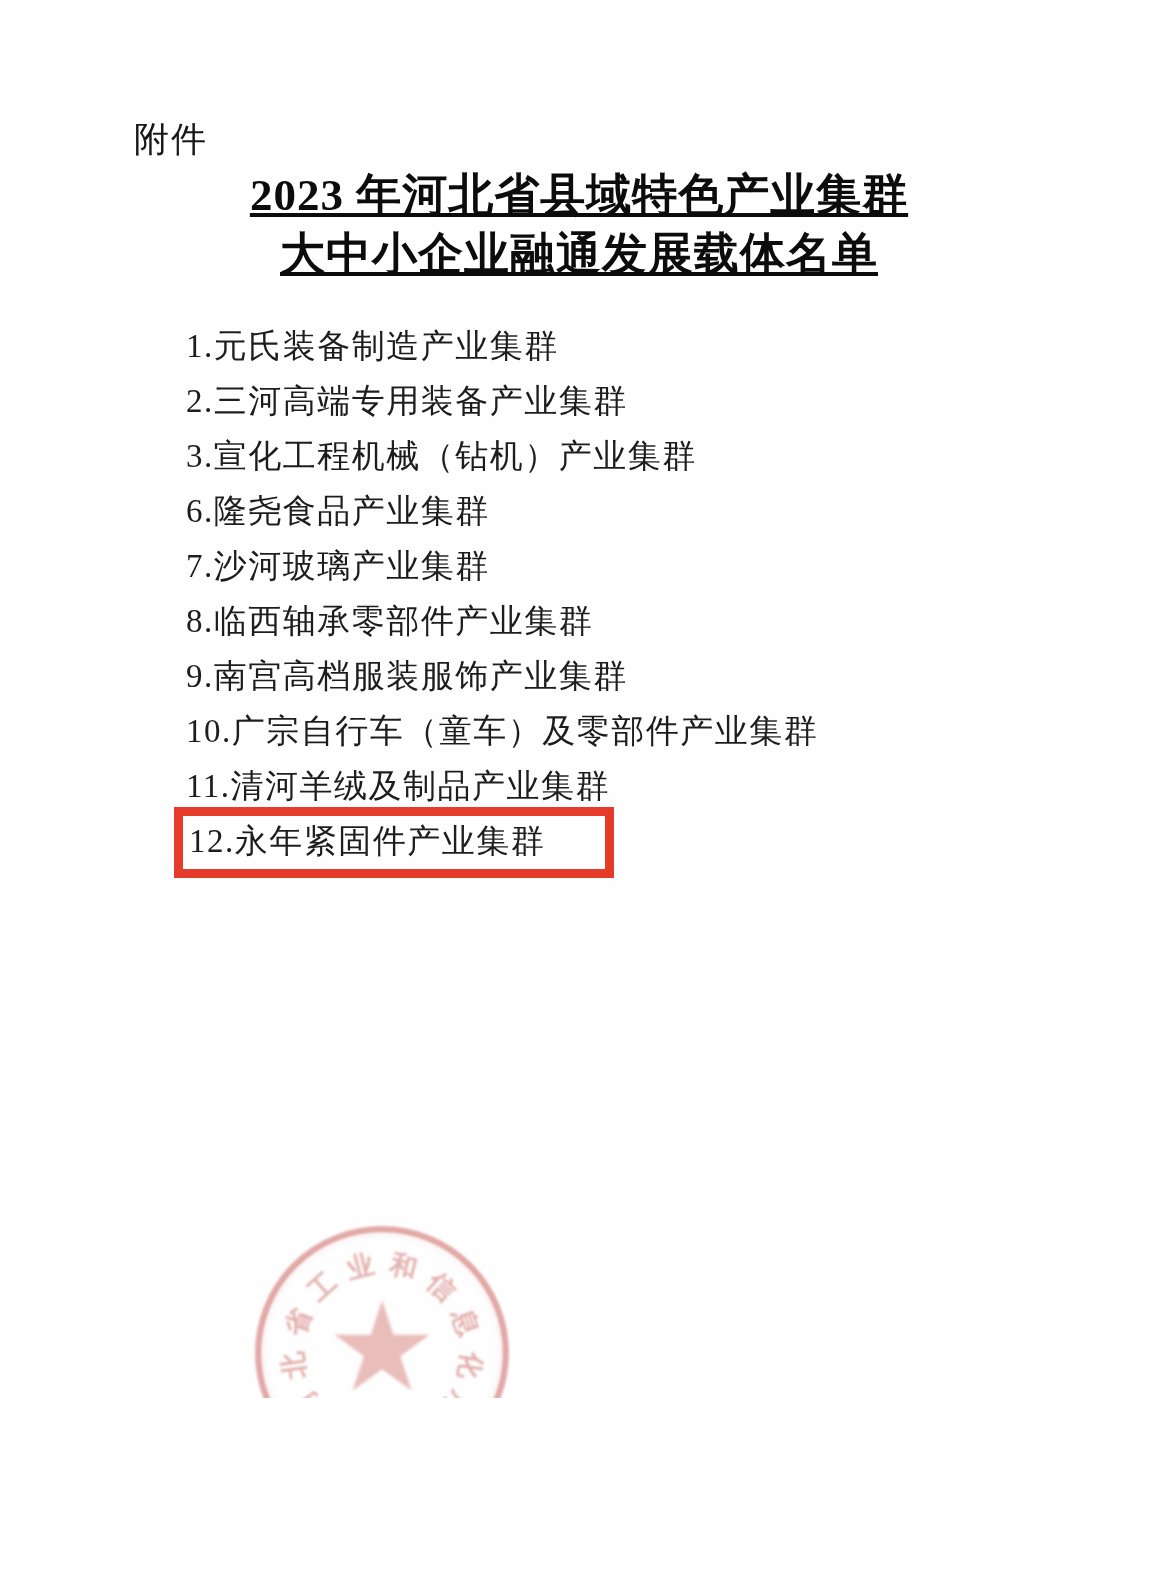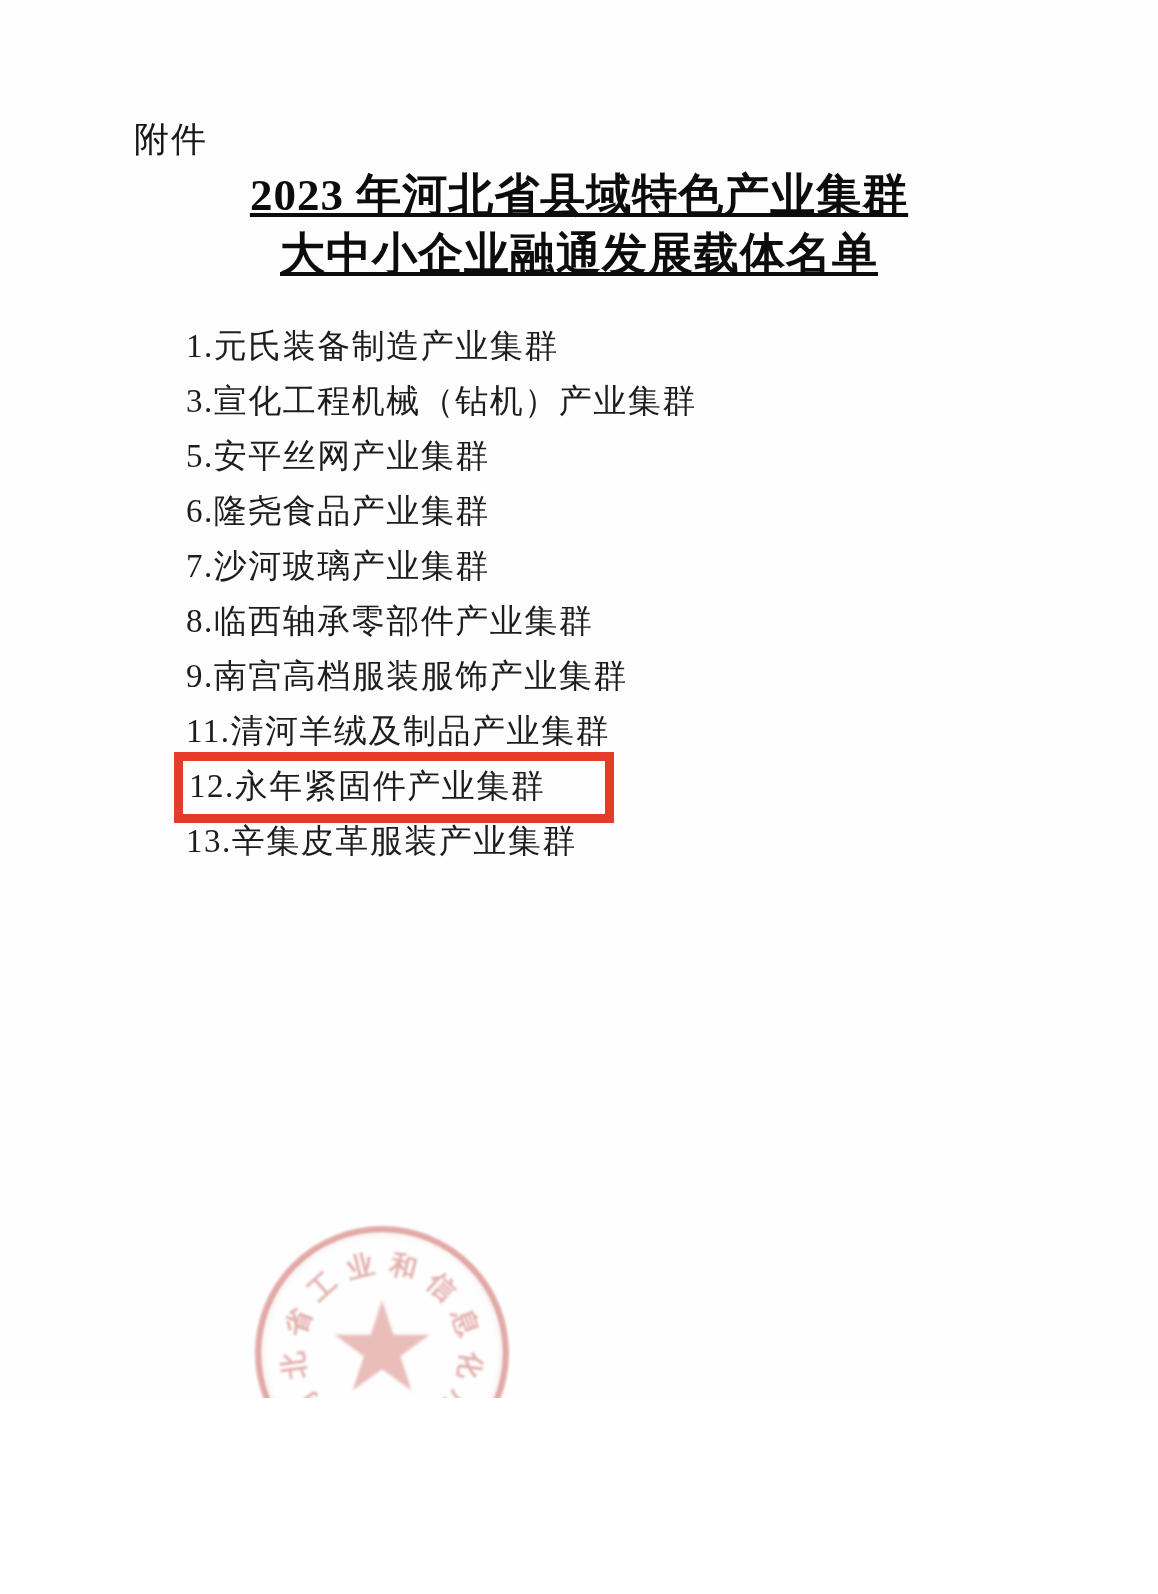--- a/index.html
+++ b/index.html
@@ -133,33 +133,33 @@
 
   <div class="attachment-label">附件</div>
 
   <div class="doc-title">
     <div>2023 年河北省县域特色产业集群</div>
     <div>大中小企业融通发展载体名单</div>
   </div>
 
   <div class="cluster-list">
     <div class="list-item">1.元氏装备制造产业集群</div>
+    <div class="list-item">2.三河高端专用装备产业集群</div>
     <div class="list-item">3.宣化工程机械（钻机）产业集群</div>
-    <div class="list-item">5.安平丝网产业集群</div>
     <div class="list-item">6.隆尧食品产业集群</div>
     <div class="list-item">7.沙河玻璃产业集群</div>
     <div class="list-item">8.临西轴承零部件产业集群</div>
     <div class="list-item">9.南宫高档服装服饰产业集群</div>
+    <div class="list-item">10.广宗自行车（童车）及零部件产业集群</div>
     <div class="list-item">11.清河羊绒及制品产业集群</div>
 
     <div class="highlight-box" style="border-color: rgb(230, 58, 42); text-align: right;">
       <div class="list-item">12.永年紧固件产业集群</div>
     </div>
 
-    <div class="list-item">13.辛集皮革服装产业集群</div>
   </div>
 
   <div class="seal">
     <div class="seal-ring"></div>
     <div class="seal-ring-inner"></div>
     <div class="seal-star">★</div>
     <div id="seal-text">
         <span class="seal-char" style="transform: translate(-50%, -50%) rotate(-126deg) translateY(-89px);">河</span>
         <span class="seal-char" style="transform: translate(-50%, -50%) rotate(-98deg) translateY(-89px);">北</span>
         <span class="seal-char" style="transform: translate(-50%, -50%) rotate(-70deg) translateY(-89px);">省</span>

